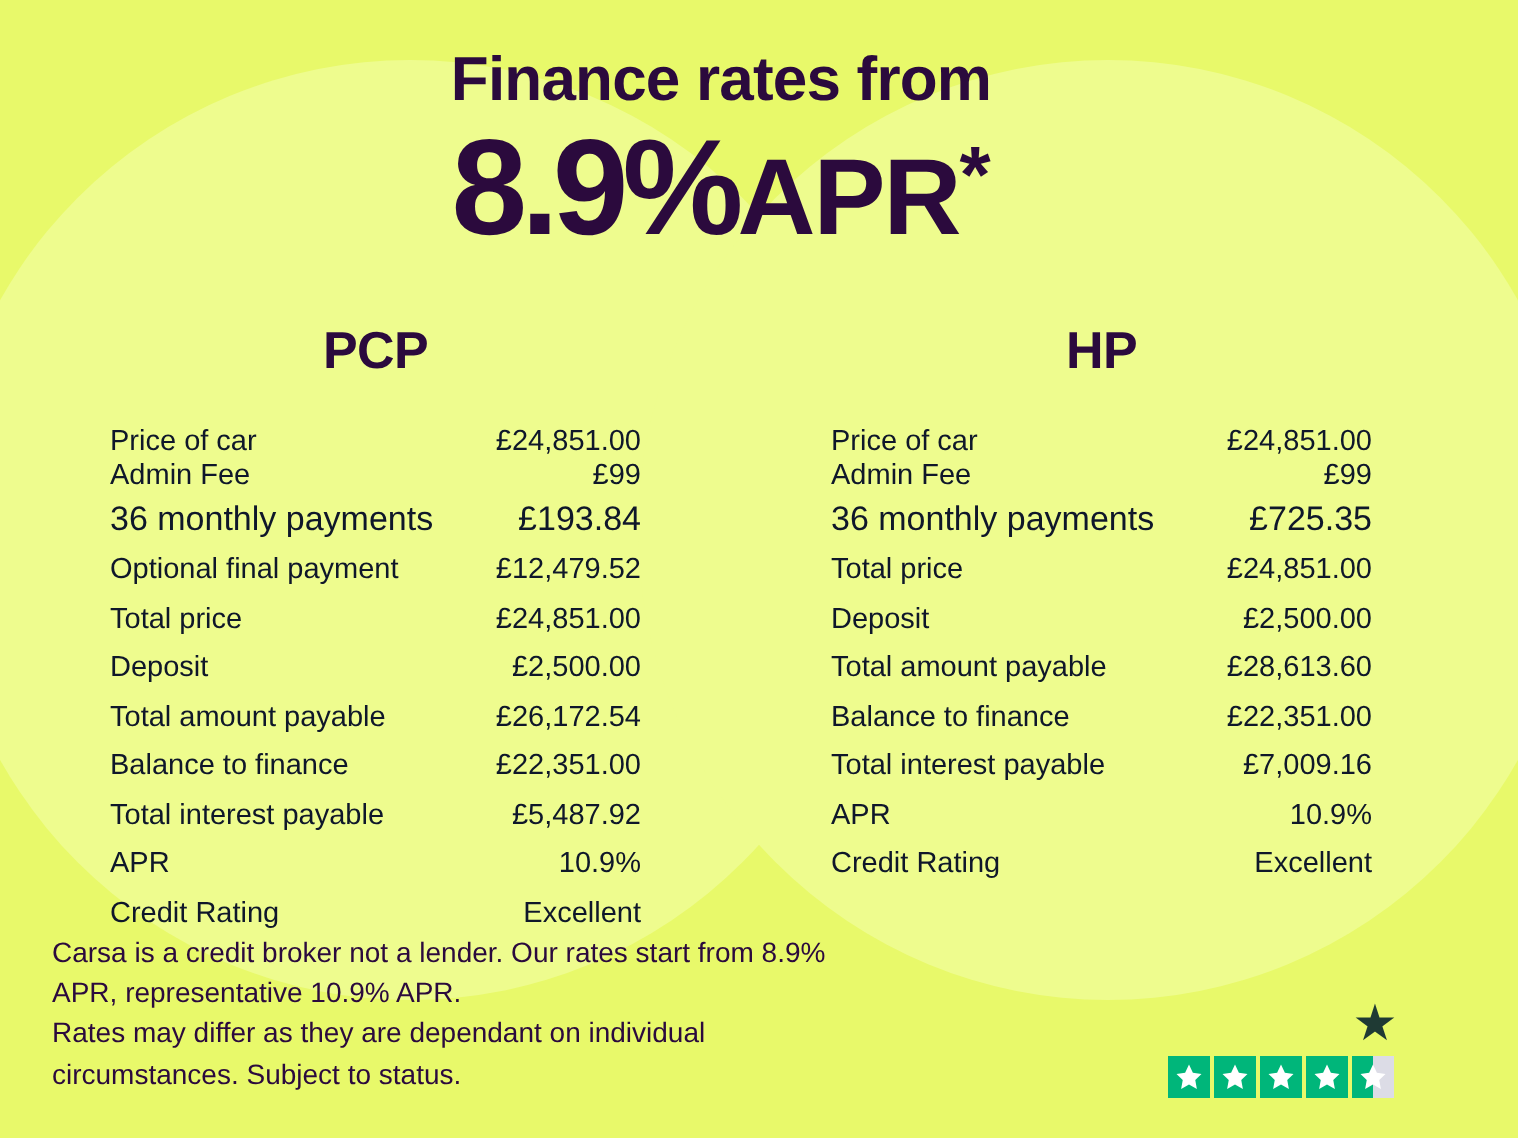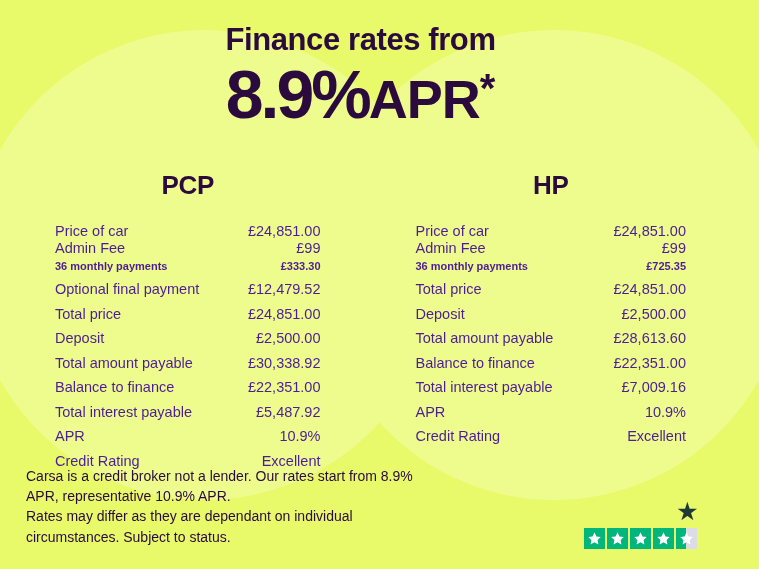--- a/index.html
+++ b/index.html
@@ -74,50 +74,50 @@
   }
   .bigrate .star {
     font-size: 40px;
     font-weight: bold;
     vertical-align: top;
     position: relative;
     top: 6px;
   }
   .columns {
     display: flex;
-    margin-top: 42px;
+    margin-top: 32px;
     justify-content: center;
   }
   .col {
     width: 50%;
     box-sizing: border-box;
   }
   .col-left { padding: 0 40px 0 55px; }
   .col-right { padding: 0 35px 0 55px; }
   .col-title {
     text-align: center;
     color: #2b0a3d;
     font-size: 26px;
     font-weight: bold;
     margin-bottom: 22px;
     letter-spacing: -0.3px;
   }
   .row {
     display: flex;
     justify-content: space-between;
     align-items: baseline;
-    color: #4c1d95;
+    color: #0f172a;
     font-size: 14.5px;
     line-height: 1.0;
     padding: 5px 0;
   }
   .row.tight { padding: 1px 0; }
   .row.bold .label, .row.bold .value {
-    font-weight: bold;
-    font-size: 11px;
+    font-weight: normal;
+    font-size: 17px;
   }
   .label { text-align: left; }
   .value { text-align: right; white-space: nowrap; }
 
   .footer-note {
     position: absolute;
     left: 26px;
     bottom: 22px;
     color: #2b0a3d;
     font-size: 14px;
@@ -186,37 +186,37 @@
         <div class="row tight">
           <span class="label">Price of car</span>
           <span class="value">£24,851.00</span>
         </div>
         <div class="row tight">
           <span class="label">Admin Fee</span>
           <span class="value">£99</span>
         </div>
         <div class="row bold">
           <span class="label">36 monthly payments</span>
-          <span class="value">£333.30</span>
+          <span class="value">£193.84</span>
         </div>
         <div class="row">
           <span class="label">Optional final payment</span>
           <span class="value">£12,479.52</span>
         </div>
         <div class="row">
           <span class="label">Total price</span>
           <span class="value">£24,851.00</span>
         </div>
         <div class="row">
           <span class="label">Deposit</span>
           <span class="value">£2,500.00</span>
         </div>
         <div class="row">
           <span class="label">Total amount payable</span>
-          <span class="value">£30,338.92</span>
+          <span class="value">£26,172.54</span>
         </div>
         <div class="row">
           <span class="label">Balance to finance</span>
           <span class="value">£22,351.00</span>
         </div>
         <div class="row">
           <span class="label">Total interest payable</span>
           <span class="value">£5,487.92</span>
         </div>
         <div class="row">

